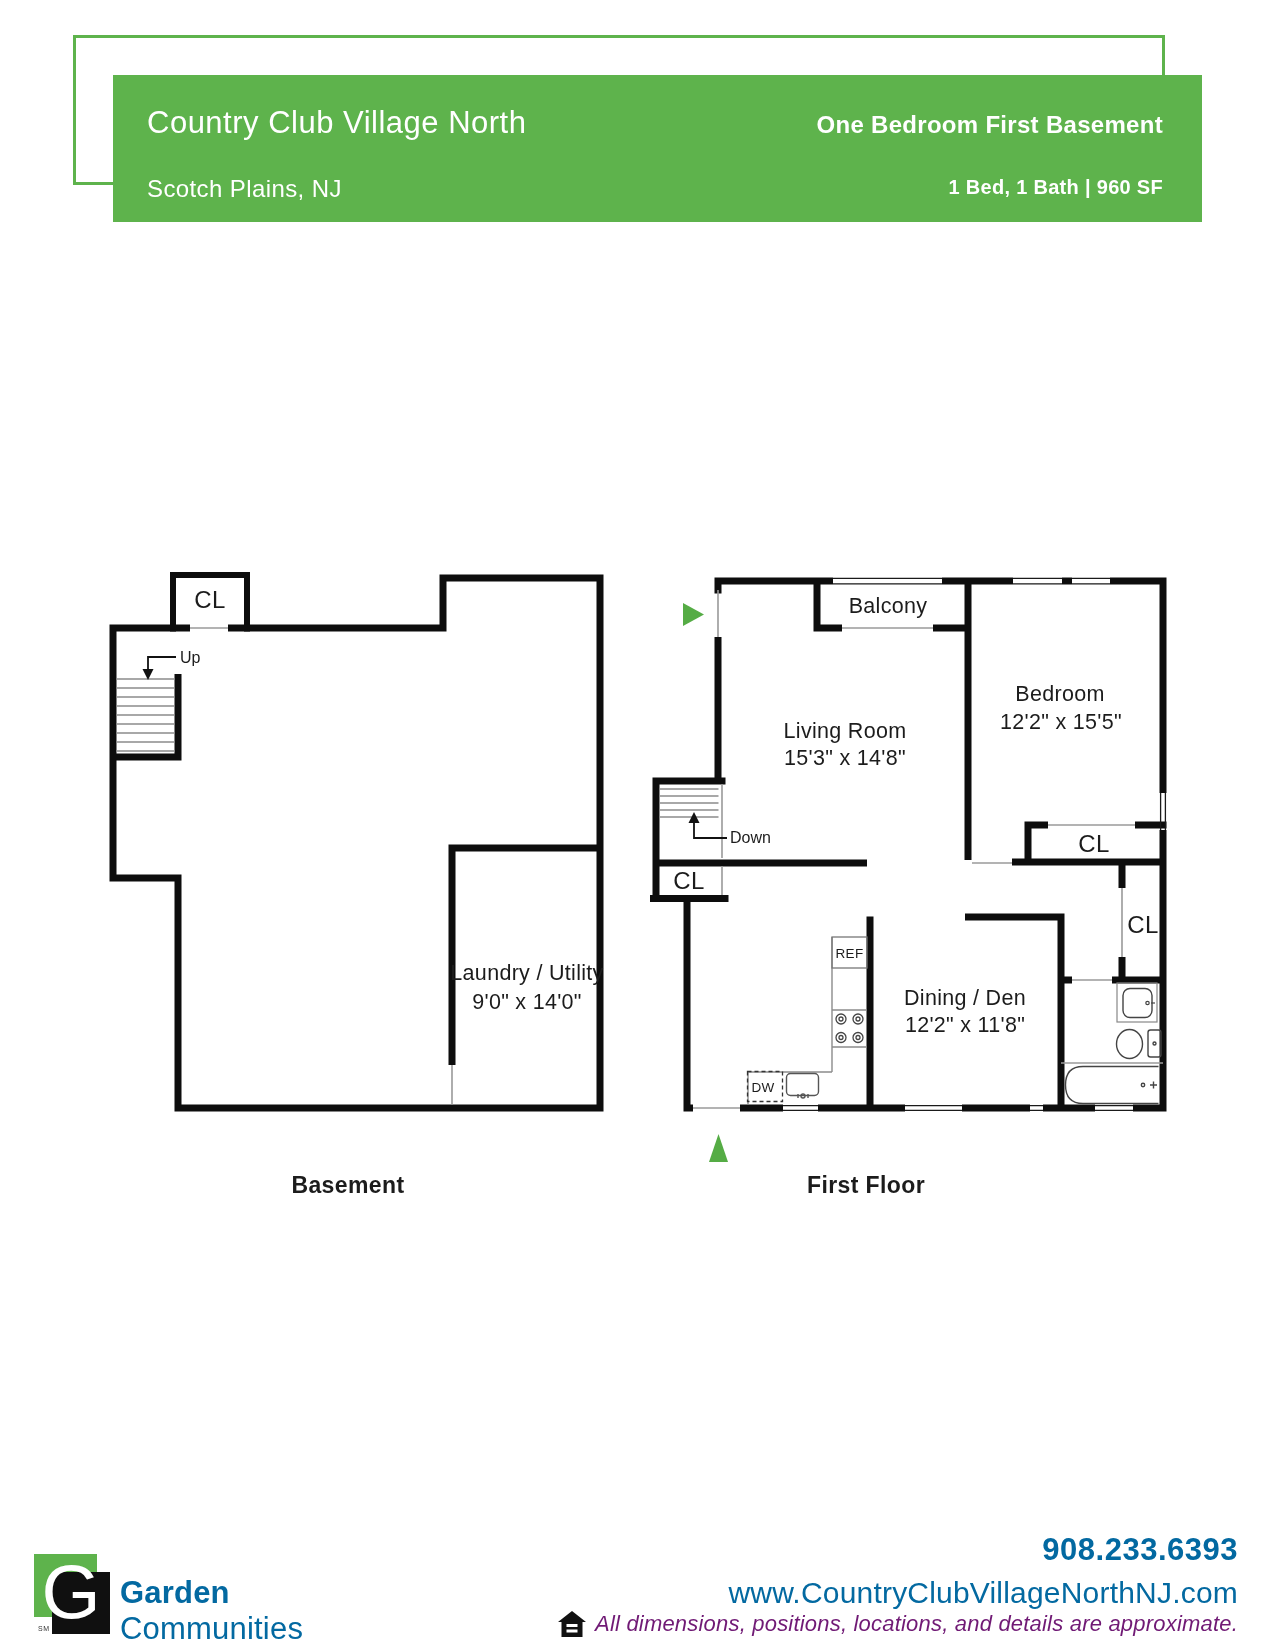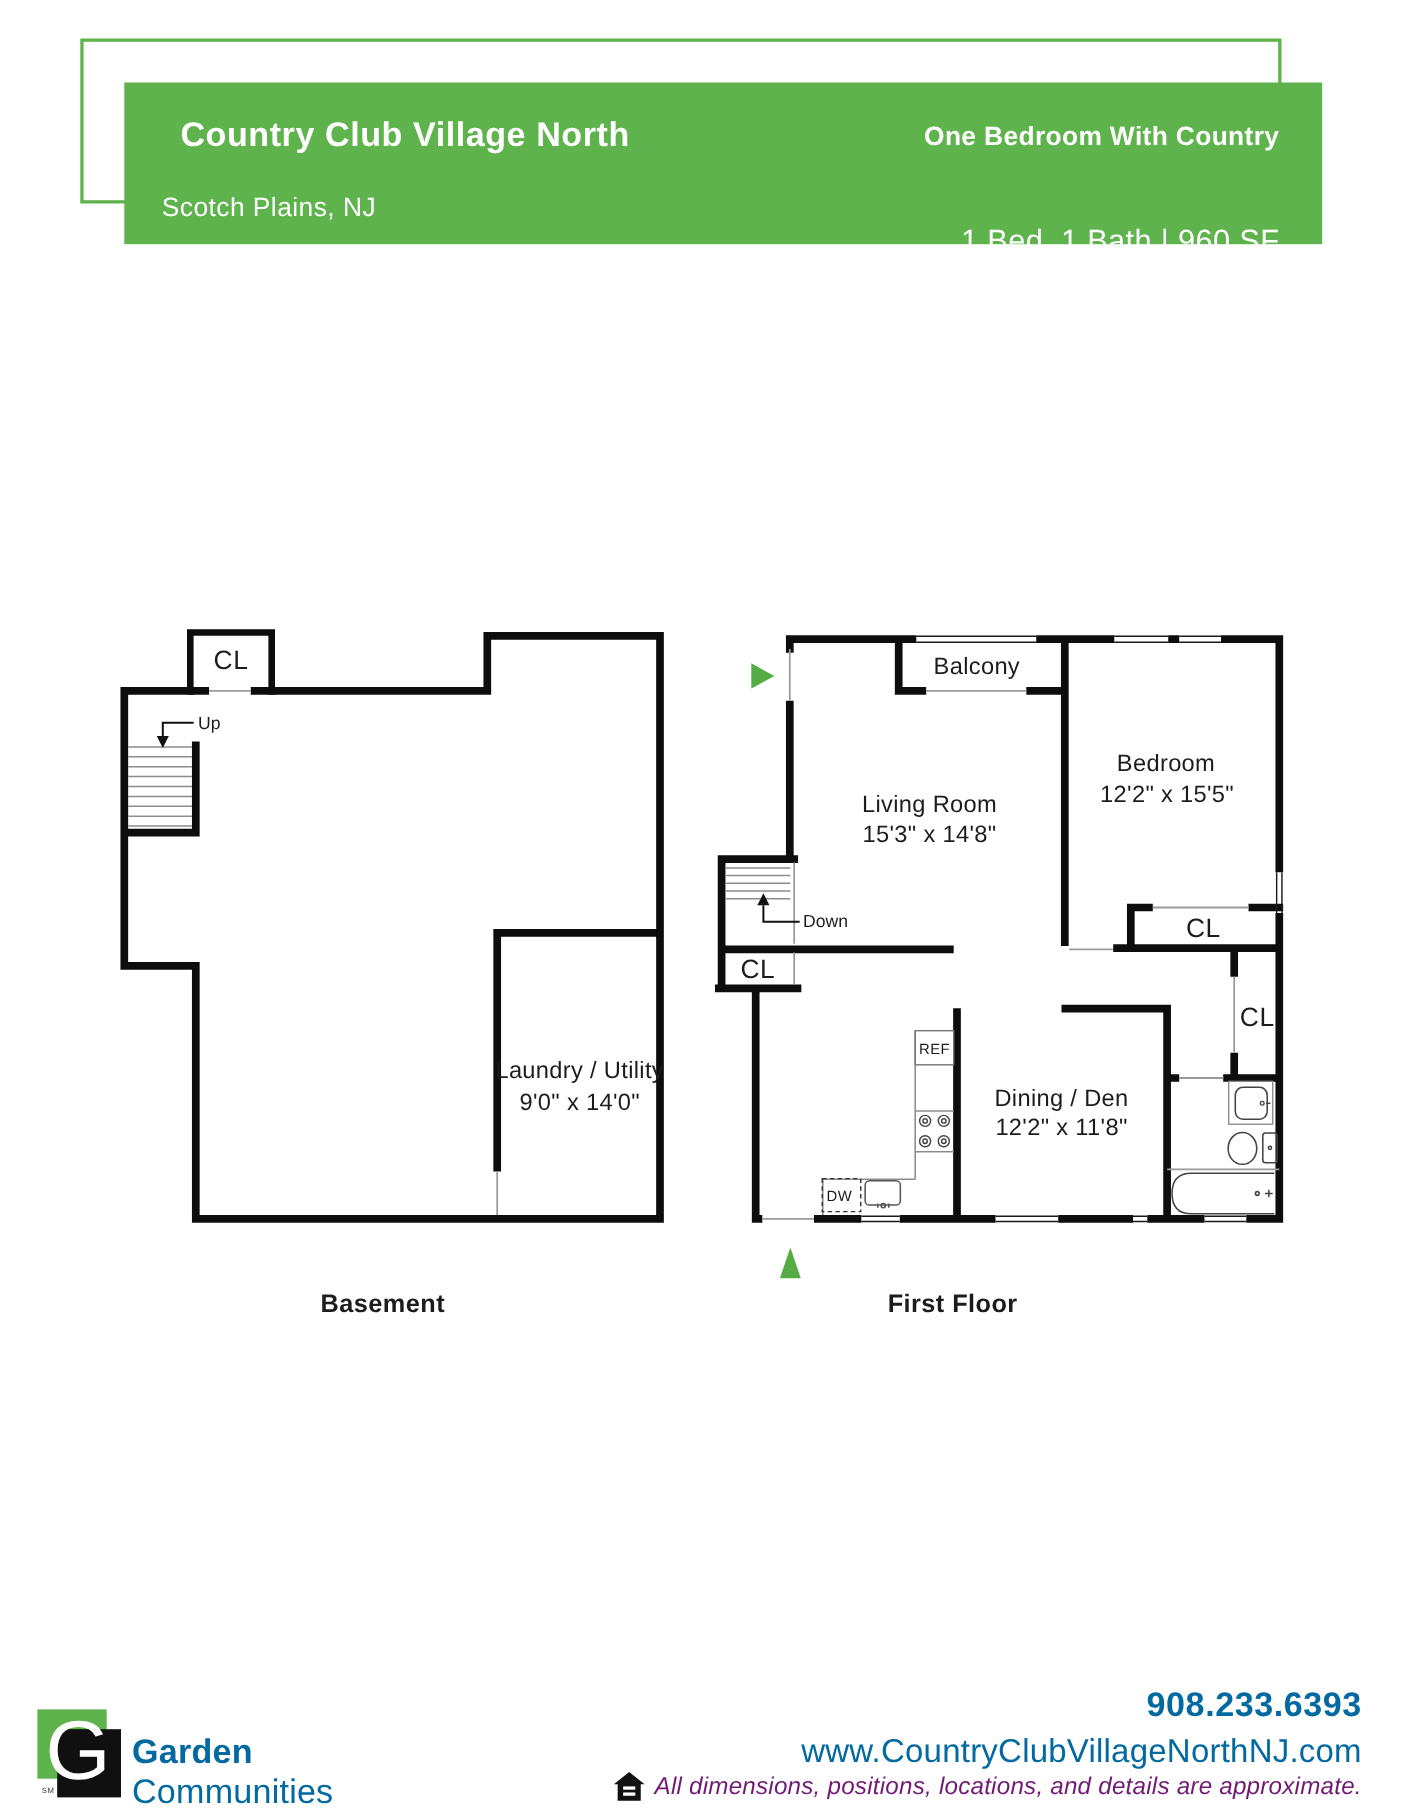--- a/index.html
+++ b/index.html
@@ -3,24 +3,24 @@
 <meta charset="utf-8">
 <style>
   html,body{margin:0;padding:0;background:#ffffff;}
   #page{position:relative;width:1276px;height:1650px;background:#ffffff;overflow:hidden;
         font-family:"Liberation Sans", sans-serif;}
   
   .hdr-outline{position:absolute;left:73px;top:35px;width:1086px;height:144px;
                border:3px solid #5eb34c;background:transparent;}
   .hdr-banner{position:absolute;left:113px;top:75px;width:1089px;height:147px;background:#5eb34c;}
   .hdr-text{position:absolute;color:#ffffff;line-height:1;white-space:nowrap;}
-  .hdr-title{left:147px;top:107px;font-size:31px;font-weight:700;letter-spacing:.5px;margin-left:17px;}
+  .hdr-title{left:147px;top:107px;font-size:31px;font-weight:400;letter-spacing:.5px;}
   .hdr-loc{left:147px;top:177px;font-size:24px;font-weight:400;letter-spacing:.4px;}
   .hdr-plan{right:113px;top:113px;font-size:24px;font-weight:600;letter-spacing:.3px;}
-  .hdr-specs{right:113px;top:177px;font-size:28px;font-weight:400;letter-spacing:.3px;margin-top:28px;}
+  .hdr-specs{right:113px;top:177px;font-size:20px;font-weight:700;letter-spacing:.3px;}
   
   svg text{font-family:"Liberation Sans", sans-serif;fill:#1c1c1c;}
   .rl{font-size:21.5px;letter-spacing:.3px;}
   .cl{font-size:24px;letter-spacing:.5px;}
   .sm{font-size:16px;}
   .tiny{font-size:13.5px;letter-spacing:.3px;}
   .cap{font-size:23px;font-weight:600;letter-spacing:.4px;}
   
   .ft{position:absolute;white-space:nowrap;color:#0369a1;}
   .logo-green{position:absolute;left:34px;top:1554px;width:63px;height:63px;background:#5eb34c;}
@@ -37,21 +37,21 @@
 </style>
 </head>
 <body>
 
 <div id="page">
 
   <div class="hdr-outline"></div>
   <div class="hdr-banner"></div>
   <div class="hdr-text hdr-title">Country Club Village North</div>
   <div class="hdr-text hdr-loc">Scotch Plains, NJ</div>
-  <div class="hdr-text hdr-plan">One Bedroom With Country</div>
+  <div class="hdr-text hdr-plan">One Bedroom First Basement</div>
   <div class="hdr-text hdr-specs">1 Bed, 1 Bath | 960 SF</div>
 
   <svg width="1276" height="1650" viewBox="0 0 1276 1650" style="position:absolute;left:0;top:0;" fill="none">
 
     <g>
       <path stroke="#0d0d0d" stroke-width="7" d="
         M113 624.5 L113 881.5  M109.5 878 L181.5 878  M178 874.5 L178 1111.5
         M174.5 1108 L603.5 1108  M600 1111.5 L600 574.5  M603.5 578 L439.5 578
         M443 574.5 L443 631.5  M446.5 628 L228 628  M190 628 L109.5 628
         M178 674 L178 760.5  M109.5 757 L181.5 757

